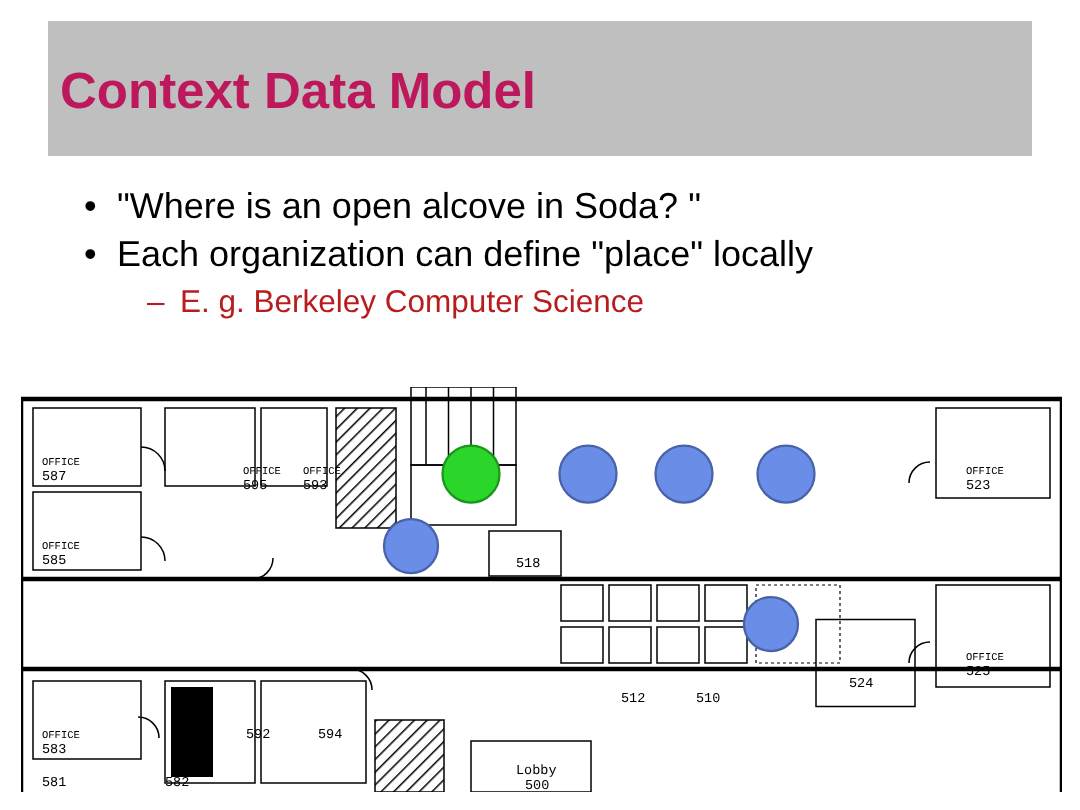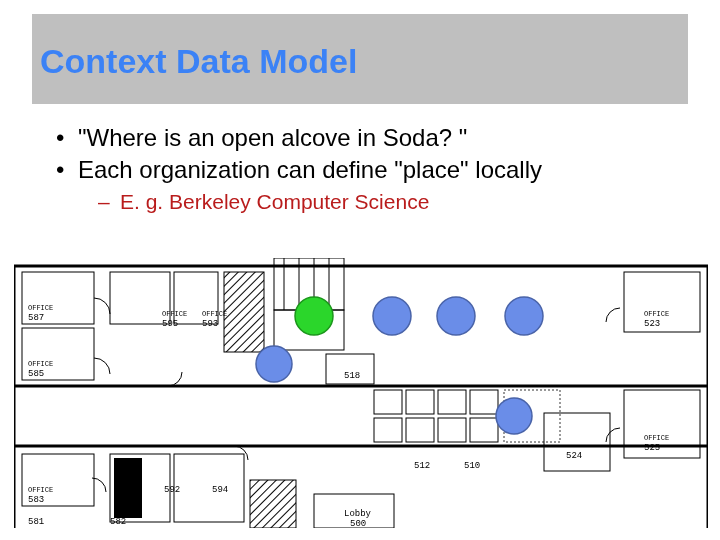--- a/index.html
+++ b/index.html
@@ -24,21 +24,21 @@
     width: 656px;
     height: 90px;
     background: #bfbfbf;
   }
   .title {
     position: absolute;
     left: 40px;
     top: 42px;
     font-size: 34px;
     font-weight: bold;
-    color: #3b82f6;
+    color: #be185d;
     font-family: Arial, Helvetica, sans-serif;
   }
   ul.outer {
     position: absolute;
     left: 56px;
     top: 120px;
     margin: 0;
     padding: 0;
     list-style: none;
     width: 624px;

